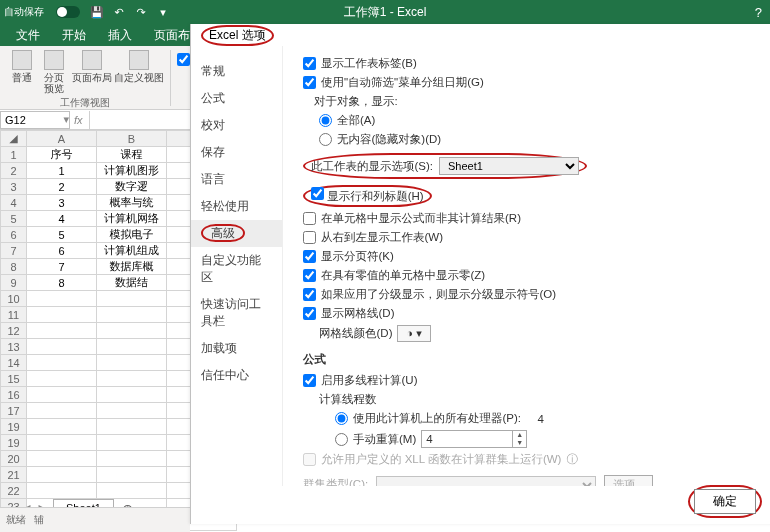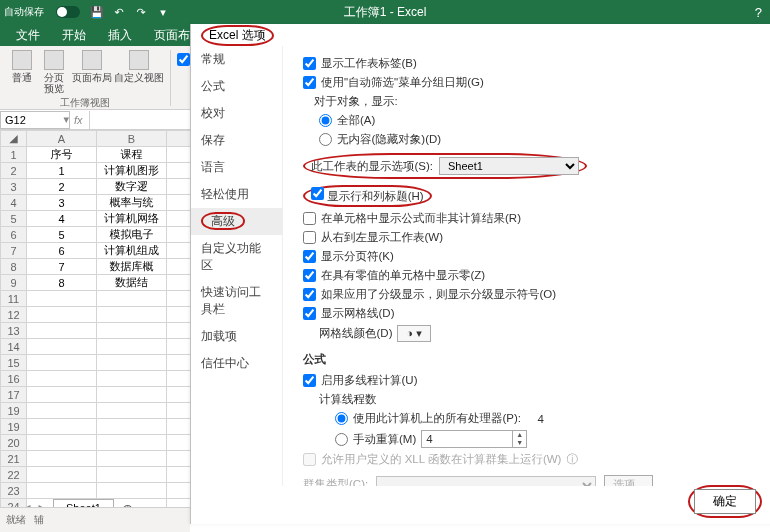--- a/index.html
+++ b/index.html
@@ -49,21 +49,21 @@
   .sheet-tabs .st { border: 1px solid #b0b0b0; border-bottom: 2px solid #217346; padding: 2px 12px; background: #fff; }
   .sheet-tabs .plus { color: #666; font-size: 14px; padding: 0 4px; }
 
   .statusbar { position: absolute; bottom: 0; left: 0; height: 18px; width: 190px; background: #f3f2f1; border-top: 1px solid #d0d0d0; display: flex; align-items: center; padding: 12px 6px; font-size: 10px; color: #666; gap: 8px; }
 
   
   .dialog { position: absolute; top: 24px; left: 190px; width: 616px; height: 500px; background: #fff; border-left: 1px solid #c0c0c0; box-shadow: -1px 0 3px rgba(0,0,0,0.08); }
   .dlg-title { height: 22px; display: flex; align-items: center; padding-left: 10px; font-size: 12px; }
   .dlg-title .hl { border: 2px solid #c01818; border-radius: 50%/70%; padding: 0 6px; }
   .dlg-body { display: flex; height: 440px; }
-  .dlg-cat { width: 92px; background: #fff; border-right: 1px solid #eee; padding-top: 0; }
+  .dlg-cat { width: 92px; background: #fff; border-right: 1px solid #eee; padding-top: 12px; }
   .dlg-cat .cat { padding: 5px 10px; color: #444; font-size: 12px; cursor: pointer; }
   .dlg-cat .cat.sel { background: #ededed; }
   .dlg-cat .cat.sel .hl2 { border: 2px solid #c01818; border-radius: 60%/90%; padding: 0 8px; }
 
   .dlg-opts { flex: 1; padding: 6px 10px 6px 20px; overflow: hidden; color: #333; font-size: 11.5px; position: relative; }
   .opt { display: flex; align-items: center; gap: 5px; margin: 4px 0; }
   .opt input[type=checkbox], .opt input[type=radio] { margin: 0; }
   .indent { margin-left: 16px; }
   .section { font-weight: bold; margin: 10px 0 6px 0; }
   .hl3 { border: 2px solid #c01818; border-radius: 50%/80%; display: inline-block; padding: 0 6px 1px 6px; }
@@ -201,20 +201,26 @@
     <tr>
           <th>8</th>
           <td>7</td>
           <td>数据库概</td>
           <td></td>
         </tr>
     <tr>
           <th>9</th>
           <td>8</td>
           <td>数据结</td>
+          <td></td>
+        </tr>
+    <tr>
+          <th>10</th>
+          <td></td>
+          <td></td>
           <td></td>
         </tr>
     <tr>
           <th>11</th>
           <td></td>
           <td></td>
           <td></td>
         </tr>
     <tr>
           <th>12</th>

